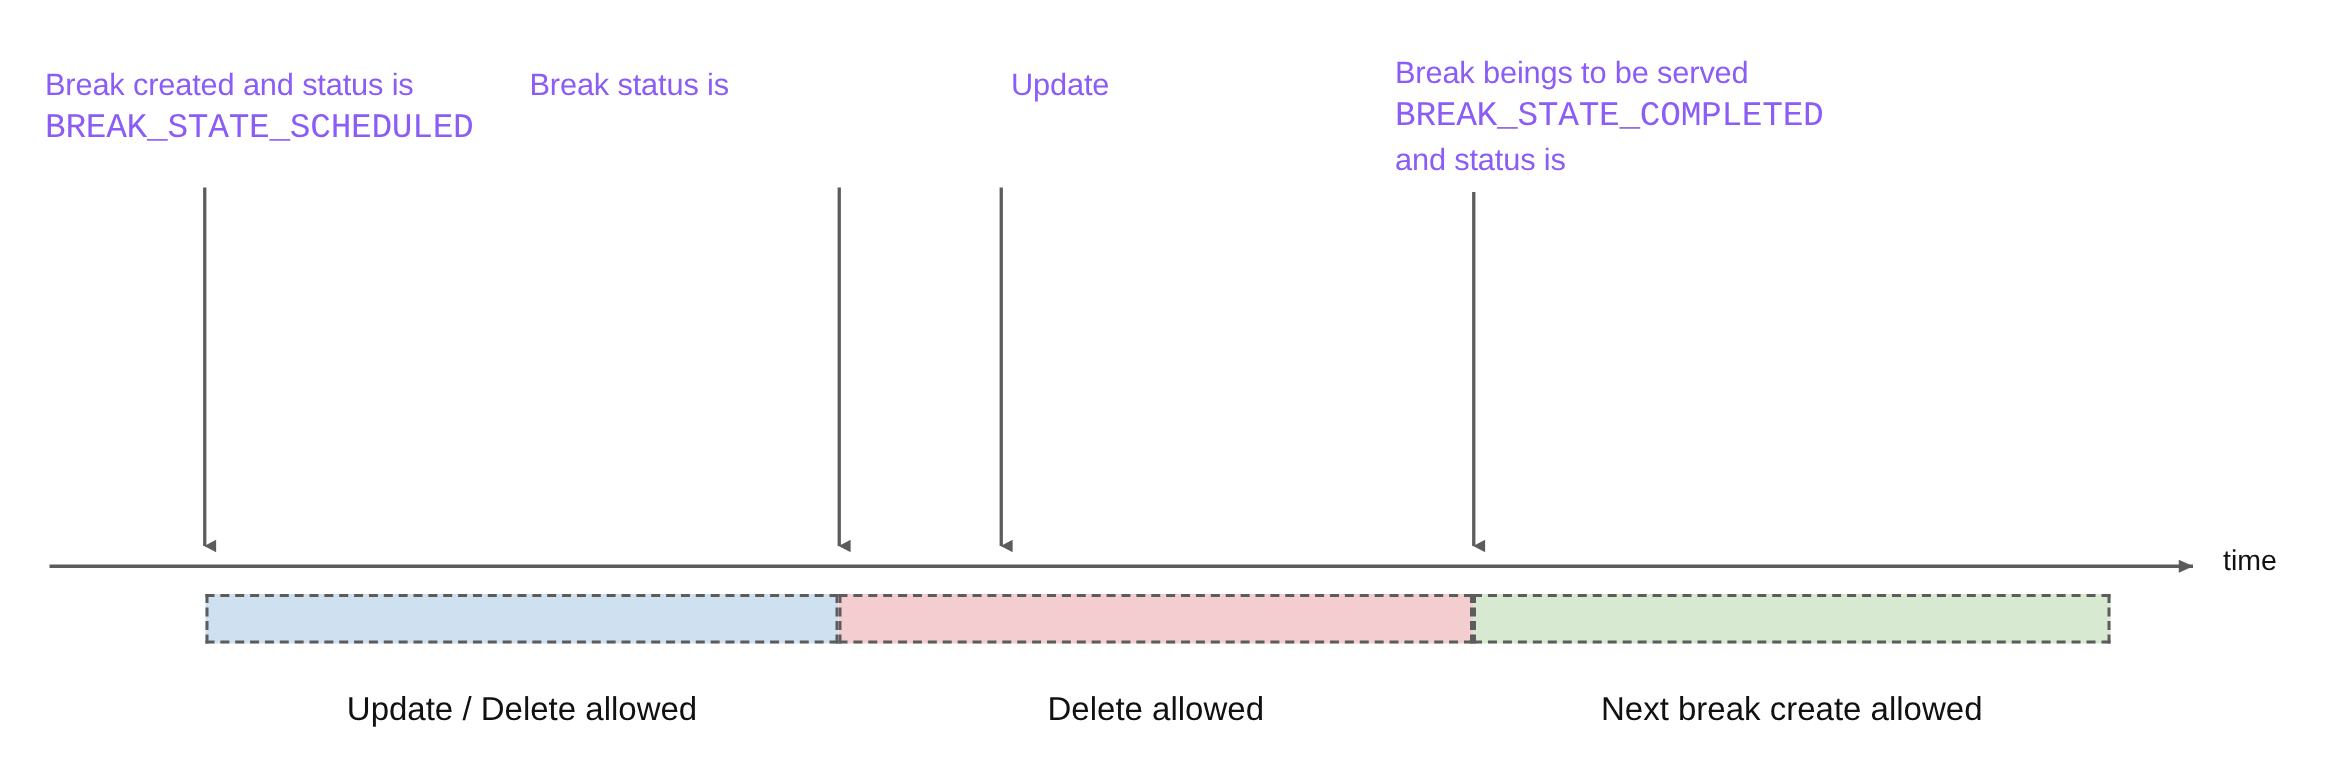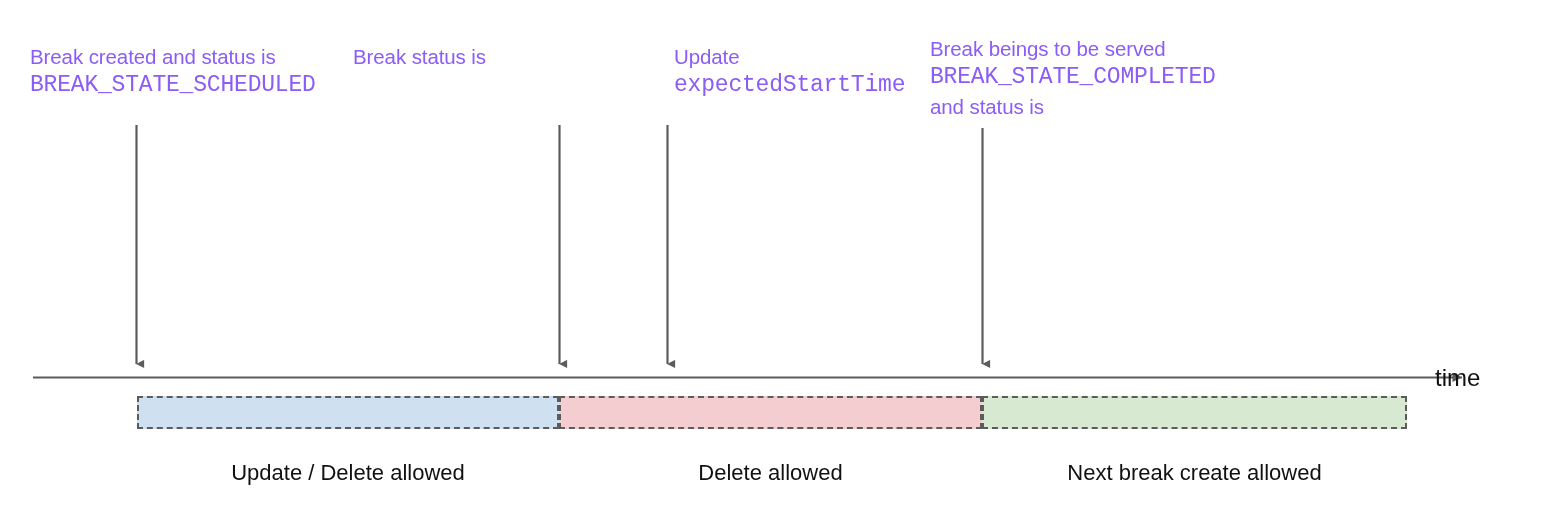--- a/index.html
+++ b/index.html
@@ -80,23 +80,23 @@
     height: 33px;
     width: 0;
     border-left: 2px dashed #5c5c5c;
   }
   #divider-1 { left: 559px; }
   #divider-2 { left: 982px; }
 
   
   #axis-label-time {
     position: absolute;
-    left: 1435px;
+    left: 1482px;
     top: 364px;
-    font-size: 24px;
+    font-size: 19px;
     color: #111111;
   }
 
   
   .caption {
     position: absolute;
     top: 458px;
     font-size: 22px;
     line-height: 29px;
     text-align: center;
@@ -116,21 +116,20 @@
     <span class="ann-line">Break created and status is</span>
     <span class="ann-line mono">BREAK_STATE_SCHEDULED</span>
   </div>
 
   <div class="annotation" id="annotation-decisioned" style="left:353px; top:42px;">
     <span class="ann-line">Break status is</span>
   </div>
 
   <div class="annotation" id="annotation-expected-start" style="left:674px; top:42px;">
     <span class="ann-line">Update</span>
-    <span class="ann-line mono">expectedStartTime</span>
   </div>
 
   <div class="annotation" id="annotation-completed" style="left:930px; top:34px;">
     <span class="ann-line">Break beings to be served</span>
     <span class="ann-line mono">BREAK_STATE_COMPLETED</span>
     <span class="ann-line">and status is</span>
   </div>
 
   <svg id="vector-layer" width="1558" height="520" viewBox="0 0 1558 520">
     <defs>

